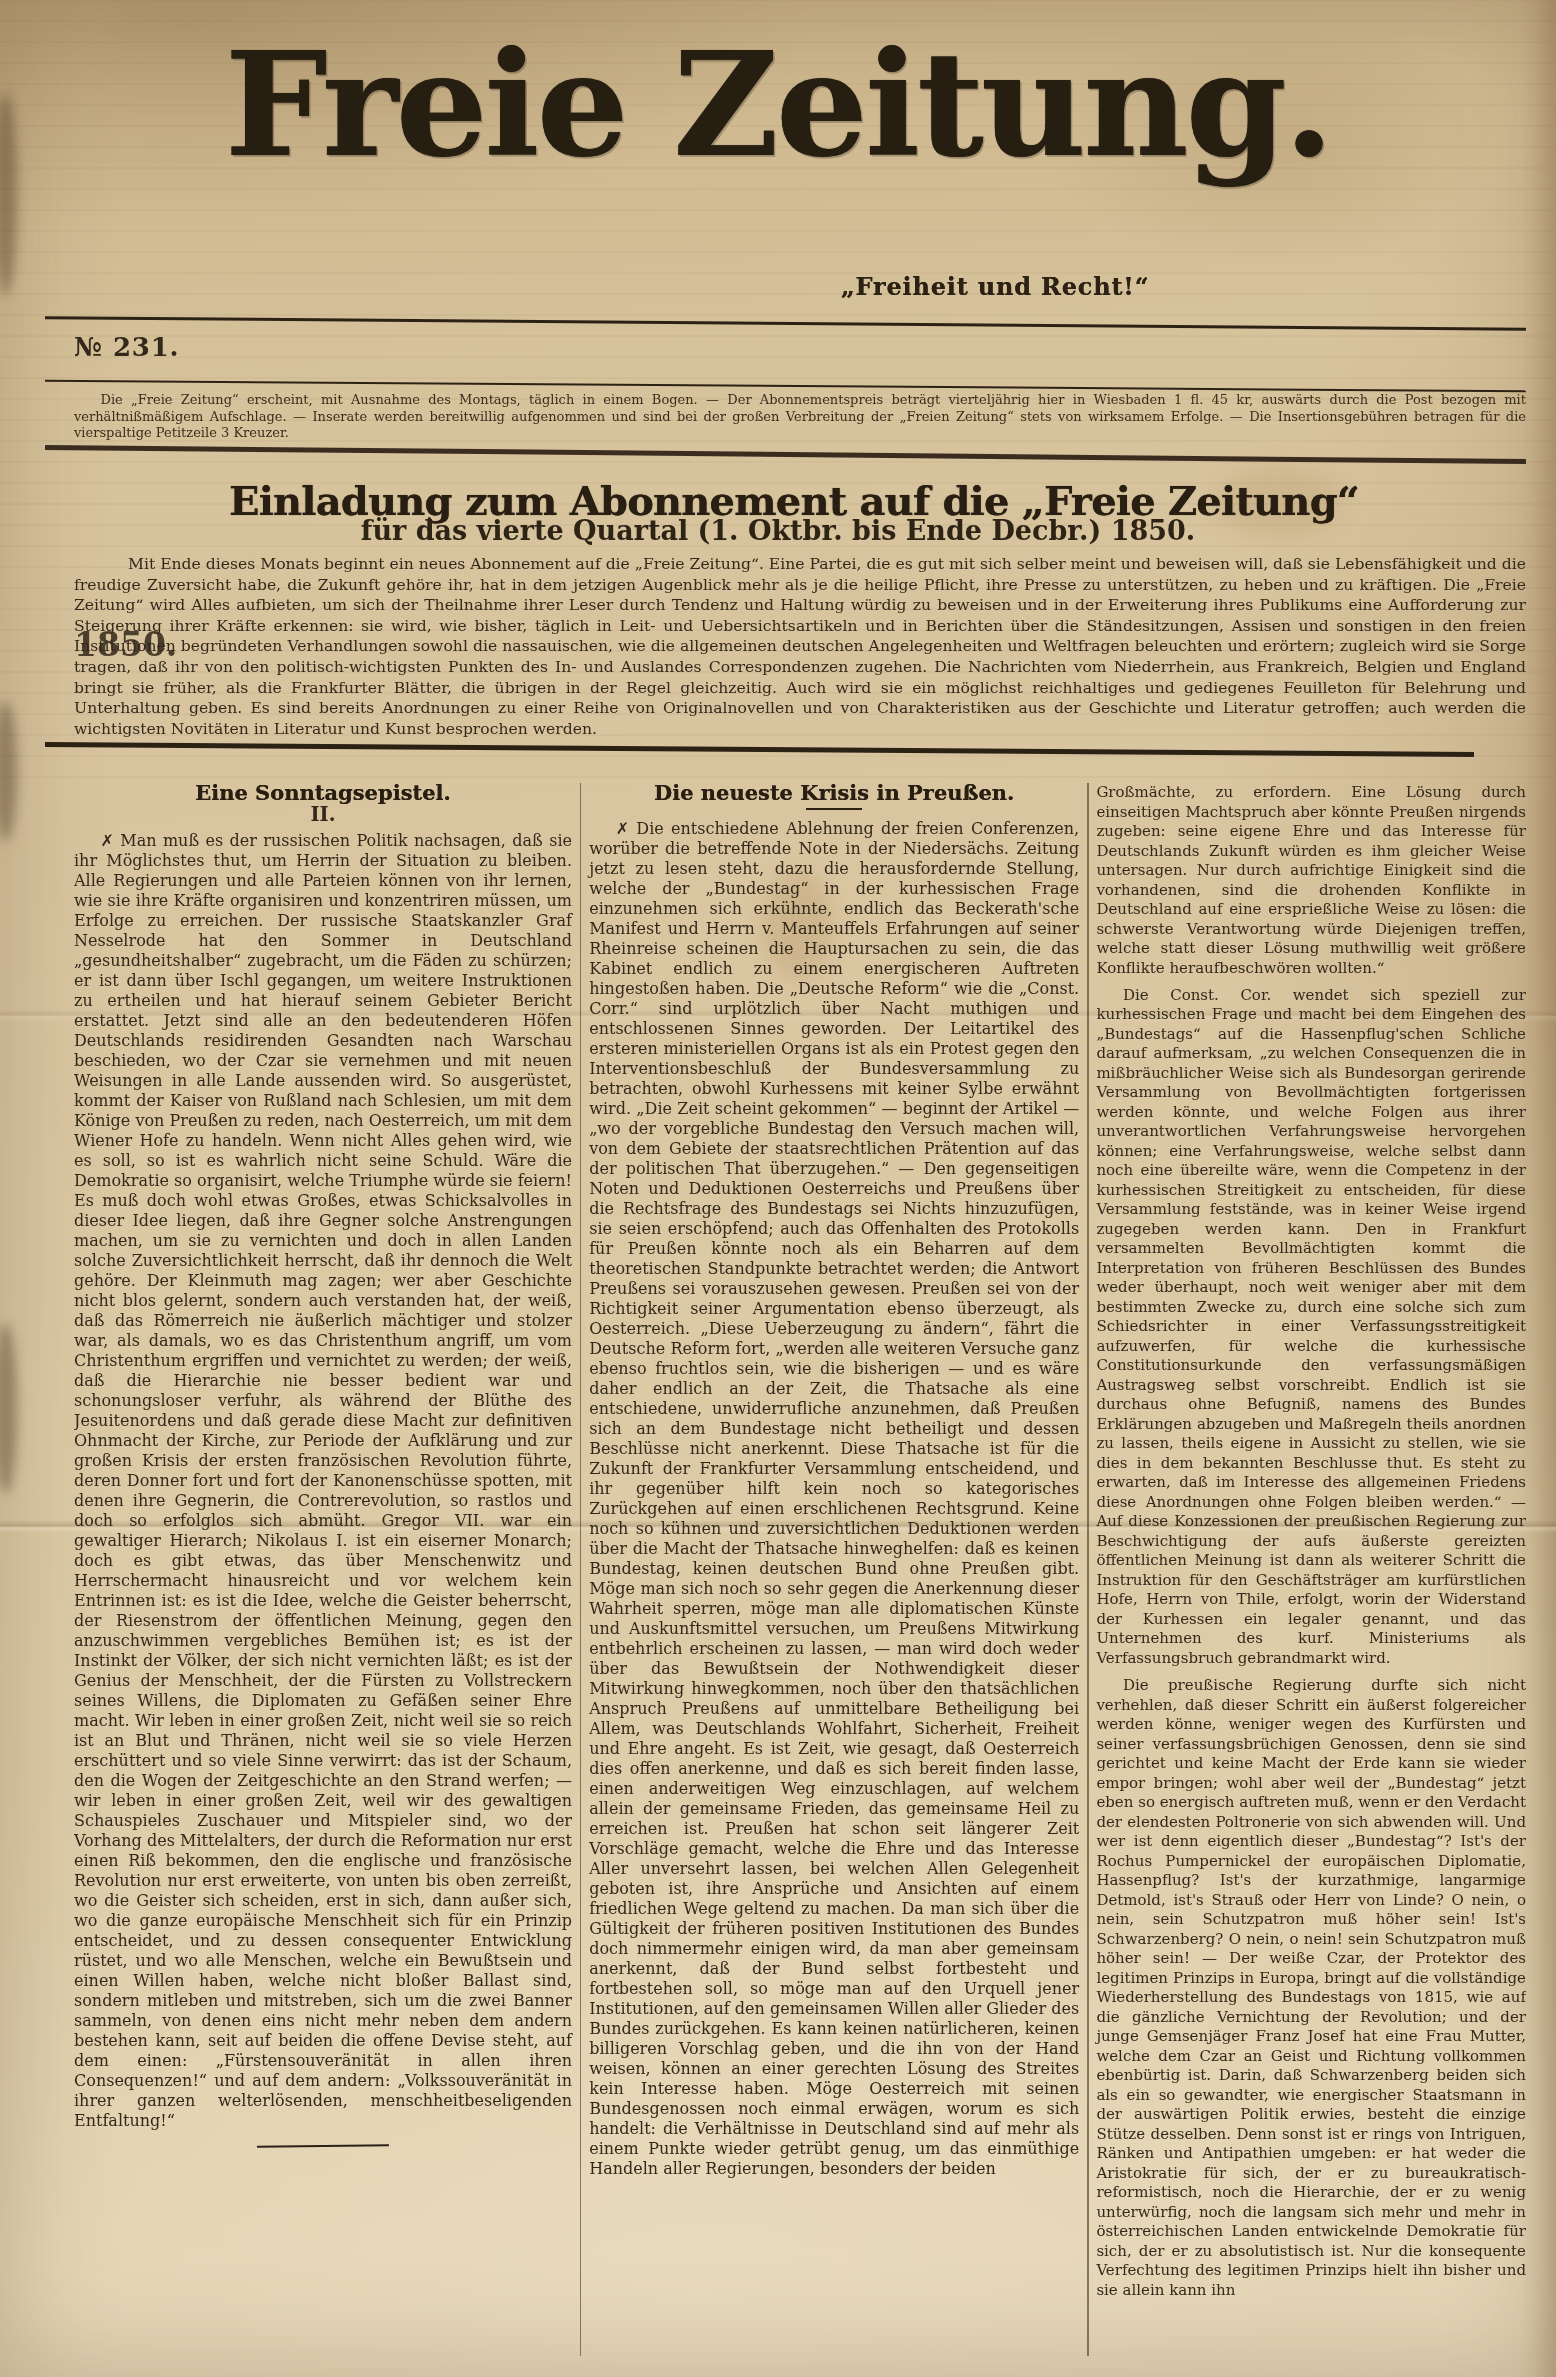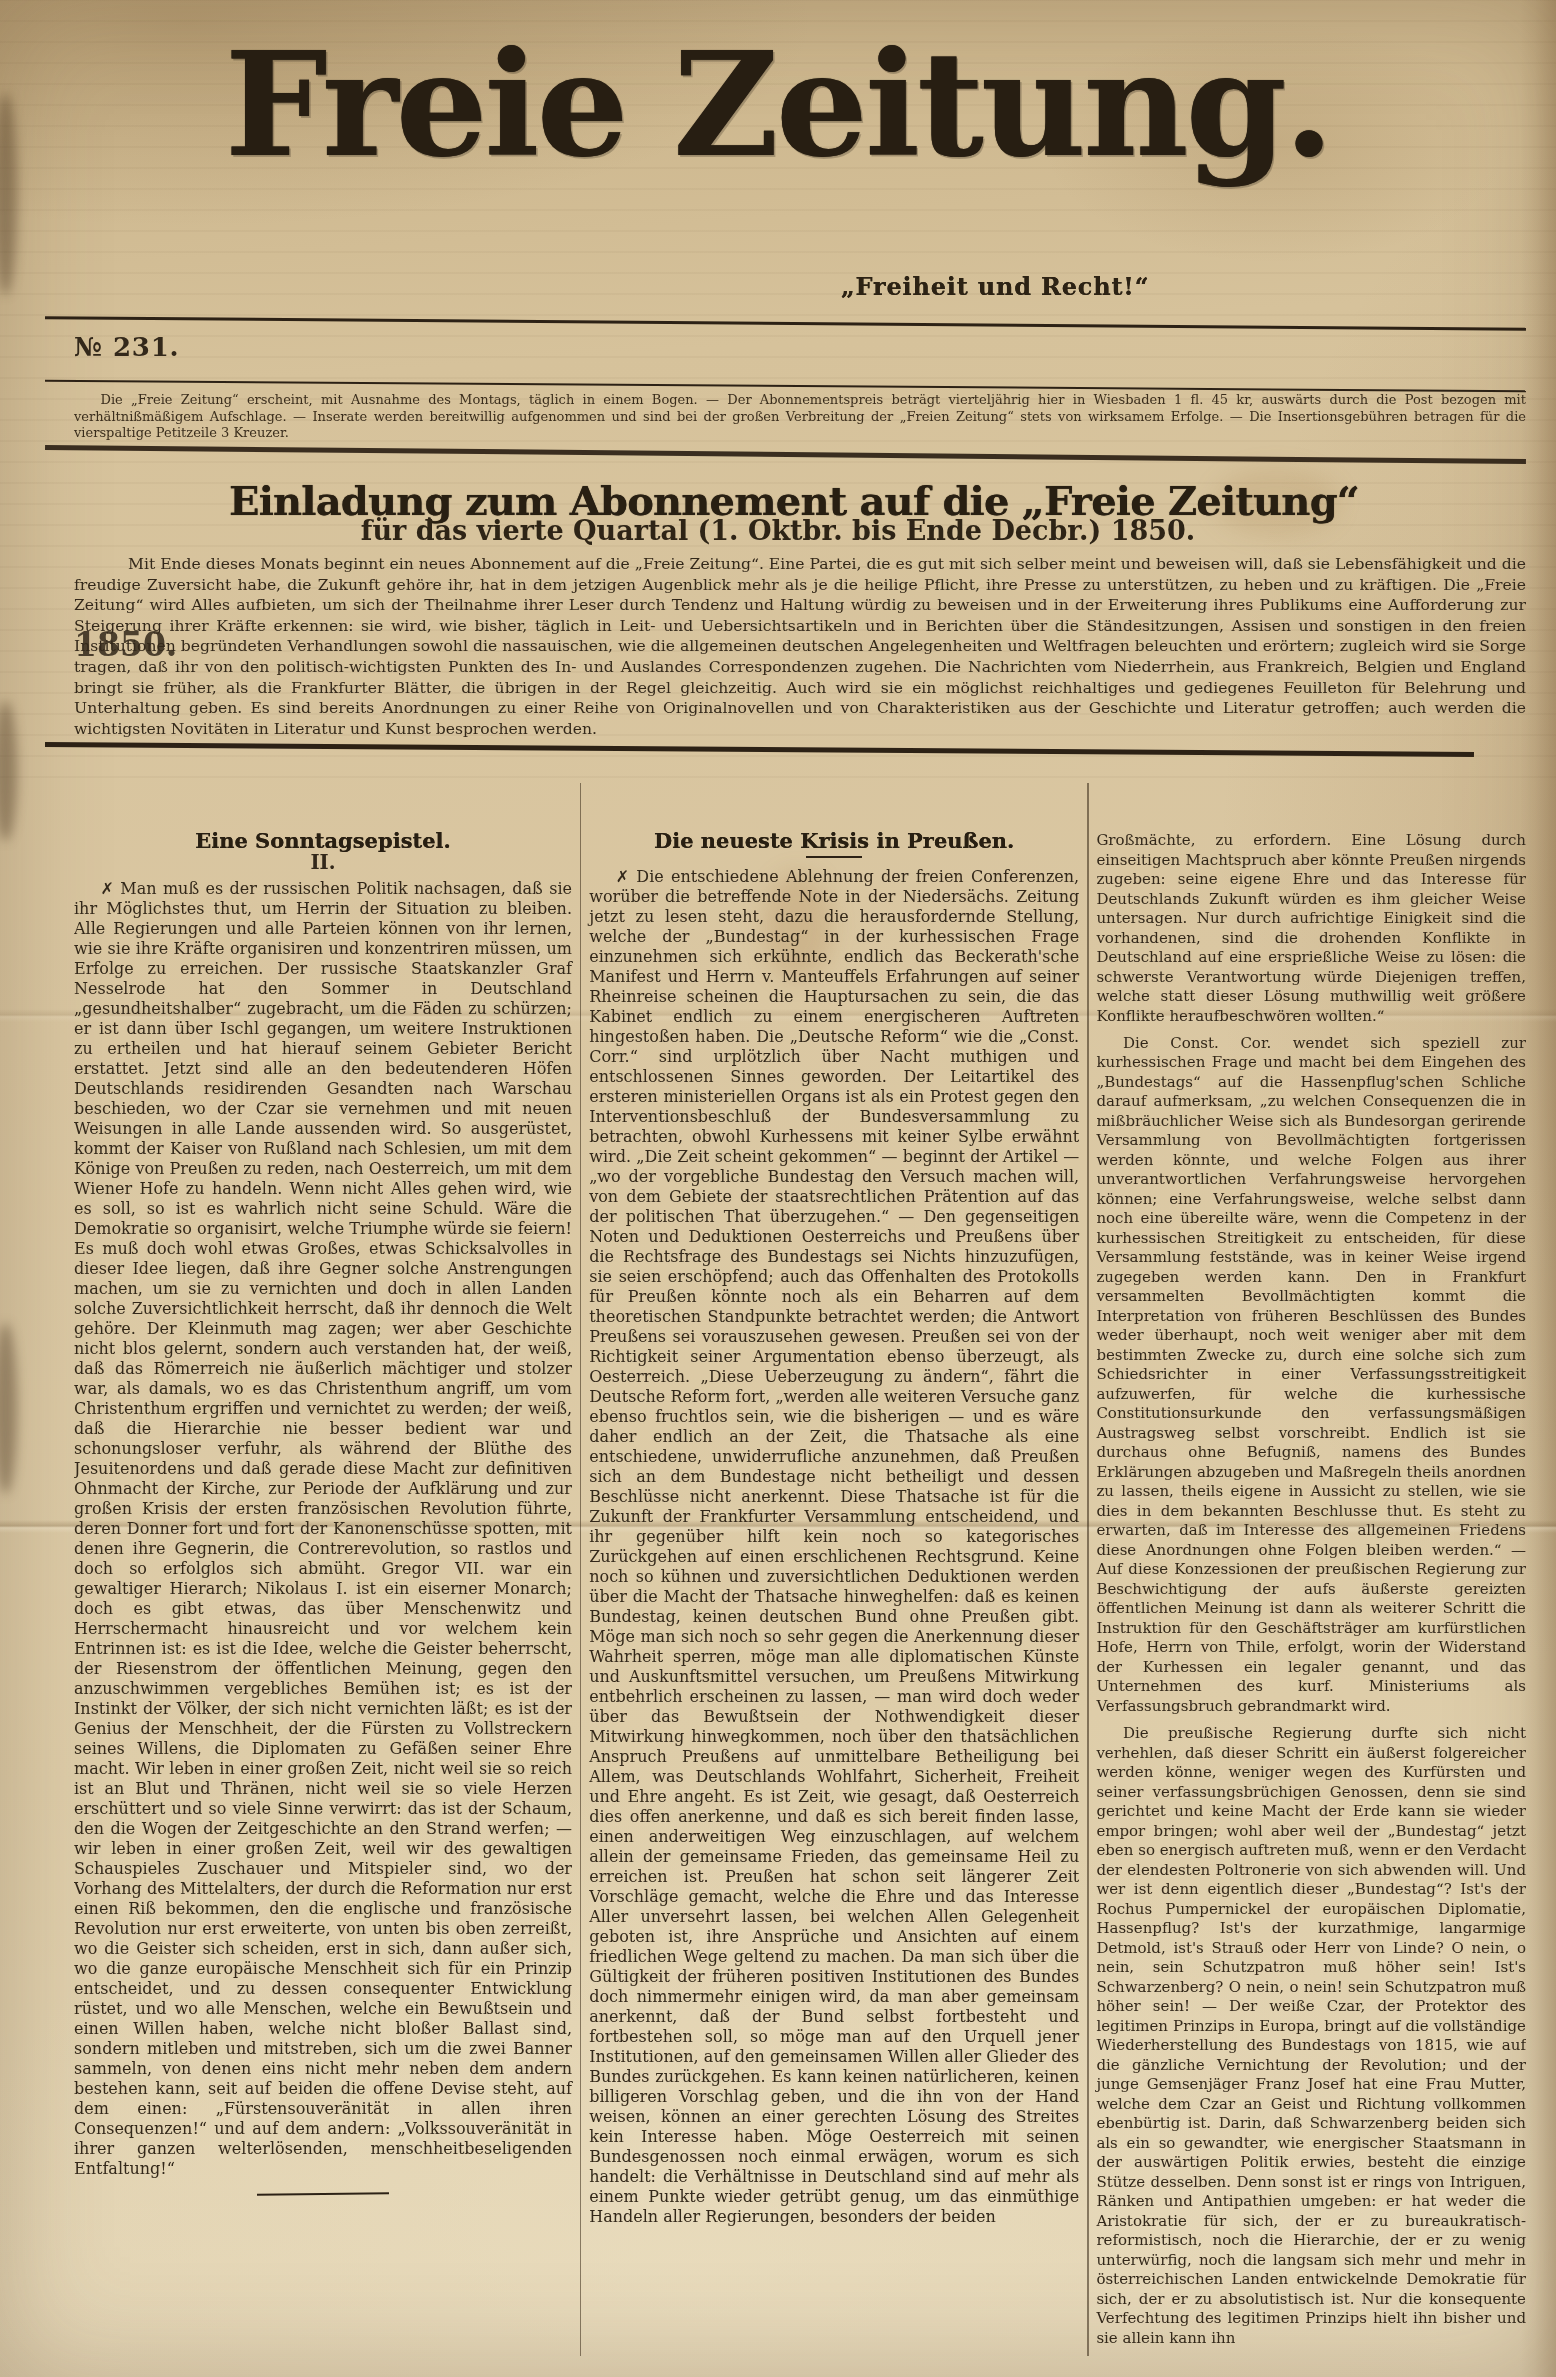--- a/index.html
+++ b/index.html
@@ -52,21 +52,21 @@
 
   .inv-headline{position:absolute;top:461px;left:0;width:100%;margin:16px;text-align:center;
     font-size:40px;font-weight:700;letter-spacing:-0.8px;color:#281f12;text-shadow:0 0 0.8px #281f12;}
   .inv-subtitle{position:absolute;top:515px;left:0;width:100%;margin:0;text-align:center;
     font-size:27px;font-weight:600;color:#2e2416;}
   .inv-body{position:absolute;top:554px;left:74px;width:1452px;margin:0;
     font-size:15.6px;line-height:20.6px;text-align:justify;text-indent:54px;}
 
   .columns{position:absolute;top:783px;left:74px;width:1452px;height:1594px;
     overflow:hidden;display:flex;}
-  .col{text-align:justify;font-size:16px;line-height:20px;hyphens:auto;overflow-wrap:break-word;margin-top:48px;}
+  .col{text-align:justify;font-size:16px;line-height:20px;hyphens:auto;overflow-wrap:break-word;}
   .col1{width:498px;}
   .col2{width:490px;}
   .col3{flex:1;font-size:15px;line-height:19.5px;}
   .vrule{width:1.6px;background:rgba(55,40,22,.55);margin:0 7.8px;height:1573px;}
   .col h4{margin:0 0 1.6px 0;text-align:center;font-size:21px;font-weight:700;
     color:#281f12;text-shadow:0 0 0.6px #281f12;}
   .part-no{text-align:center;font-size:19.5px;font-weight:700;margin:1.6px 0 6.2px 0;}
   .hdr-rule{width:56px;height:2.3px;background:#2c2115;margin:4.7px auto 9.3px auto;}
   .col p{margin:0 0 7.8px 0;text-indent:26.5px;}
   .col p.no-indent{text-indent:0;}

